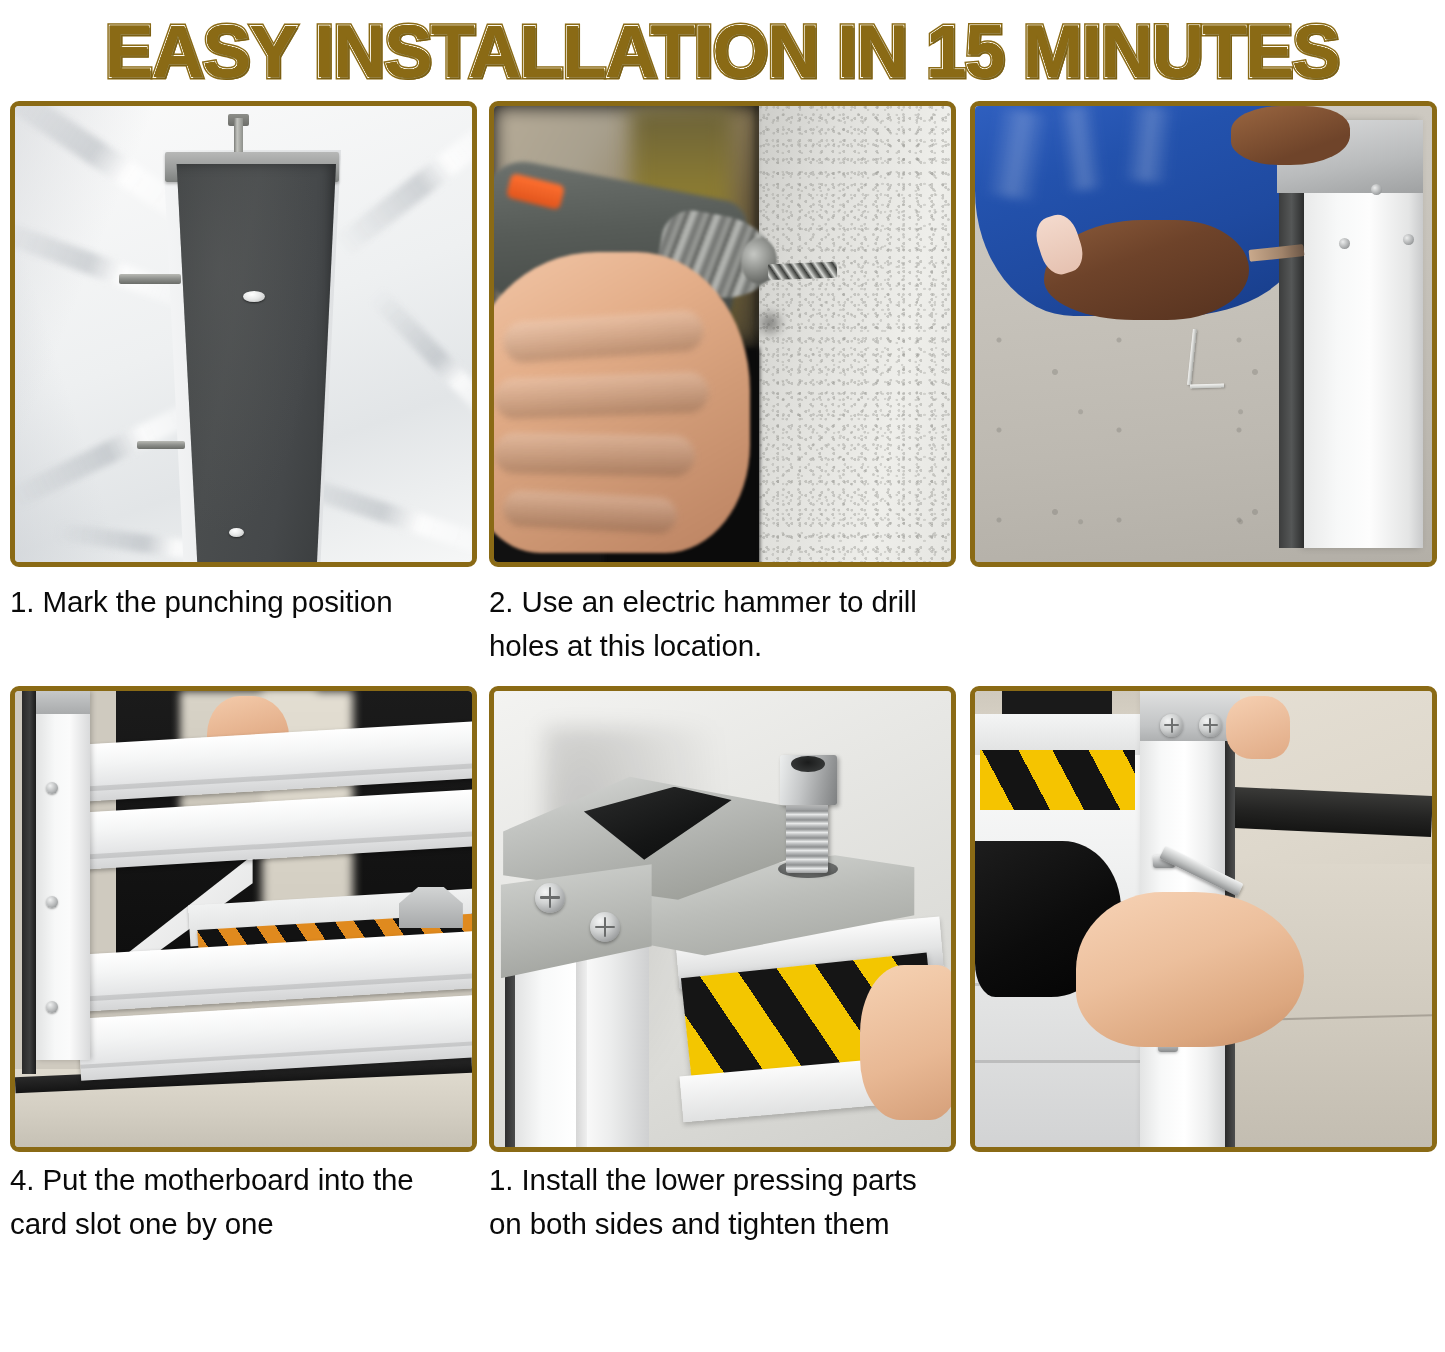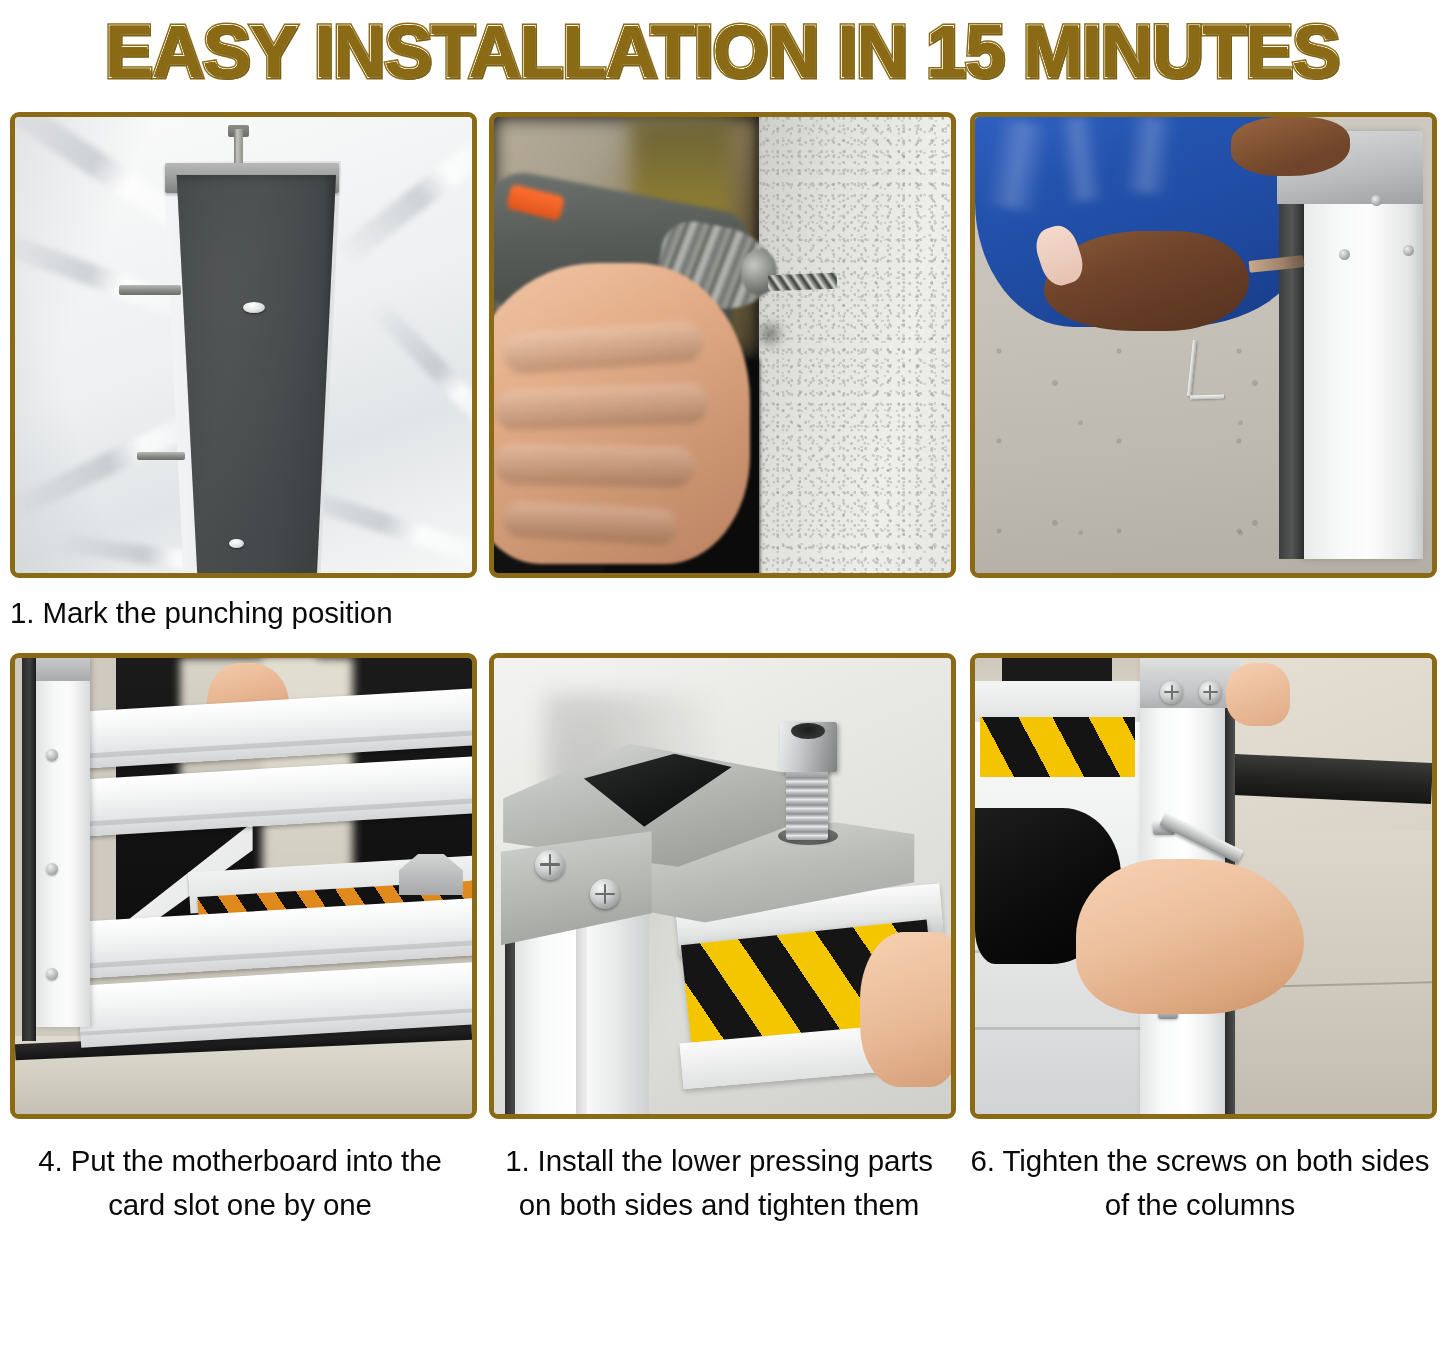--- a/index.html
+++ b/index.html
@@ -55,21 +55,21 @@
     left: 0;
     top: 0;
     color: #8a6a15;
     -webkit-text-stroke: 0;
     white-space: nowrap;
   }
 
   
   .grid {
     position: absolute;
-    top: 112px;
+    top: 101px;
     left: 0;
     width: 1245px;
   }
   .row {
     display: flex;
     width: 1445px;
   }
   .cell {
     width: 481px;
     box-sizing: border-box;
@@ -98,21 +98,21 @@
   
   .caption {
     font-family: "Liberation Sans", sans-serif;
     font-size: 29.5px;
     line-height: 44px;
     color: #0a0a0a;
     margin-top: 13px;
     letter-spacing: -0.1px;
     max-width: 460px;
   }
-  .row2 .caption { margin-top: 20px; text-align: center; }
+  .row2 .caption { margin-top: 6px; }
 
   
   .p1-bg {
     position: absolute; inset: 0;
     background:
       linear-gradient(112deg, rgba(205,208,212,0.55) 0%, rgba(255,255,255,0) 22%),
       linear-gradient(72deg, rgba(198,202,207,0.45) 0%, rgba(255,255,255,0) 18%),
       linear-gradient(160deg, #fbfbfb 0%, #eef0f1 48%, #e2e5e7 72%, #f6f7f7 100%);
   }
   .p1-fold {
@@ -790,20 +790,21 @@
           <div class="p2-bit"></div>
           <div class="p2-dust"></div>
           <div class="p2-sleeve"></div>
           <div class="p2-hand"></div>
           <div class="p2-finger p2-fg1"></div>
           <div class="p2-finger p2-fg2"></div>
           <div class="p2-finger p2-fg3"></div>
           <div class="p2-finger p2-fg4"></div>
         </div>
       </div>
+      <div class="caption">2. Use an electric hammer to drill holes at this location.</div>
     </div>
 
     <div class="cell c3">
       <div class="photo-frame">
         <div class="photo">
           <div class="p3-floor">
             <div class="p3-floor-tex"></div>
           </div>
           <div class="p3-shirt">
             <div class="p3-shirt-fold p3-sf1"></div>
@@ -915,17 +916,16 @@
           <div class="p6-coltop"></div>
           <div class="p6-tscr p6-ts1"></div>
           <div class="p6-tscr p6-ts2"></div>
           <div class="p6-mscr"></div>
           <div class="p6-bscr"></div>
           <div class="p6-hexkey"></div>
           <div class="p6-hand"></div>
           <div class="p6-thumb"></div>
         </div>
       </div>
-      <div class="caption">6. Tighten the screws on both sides of the columns</div>
     </div>
 
   </div>
 </div>
 
 </body></html>

